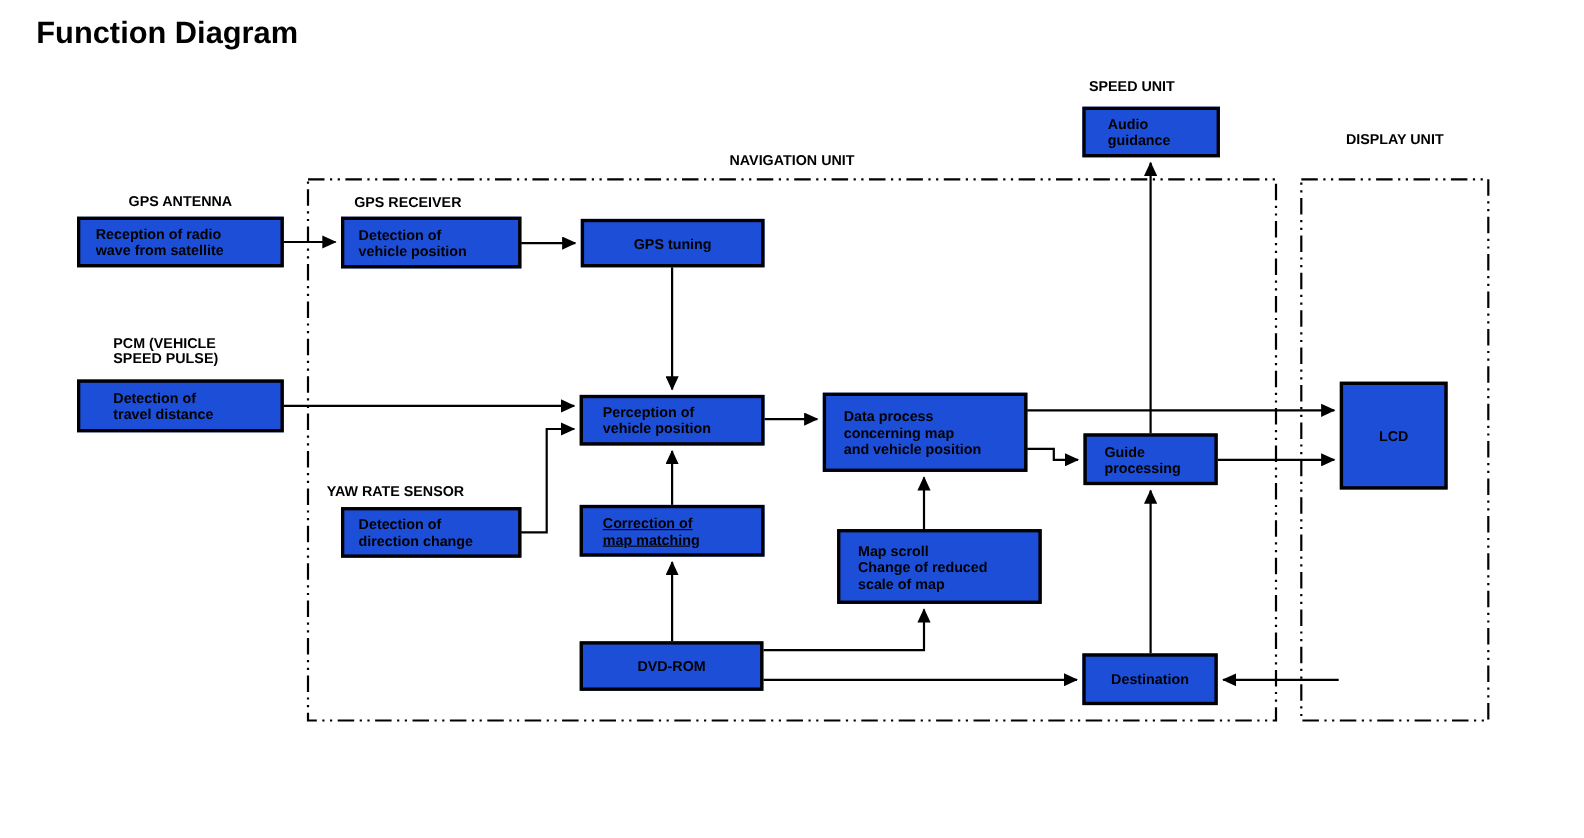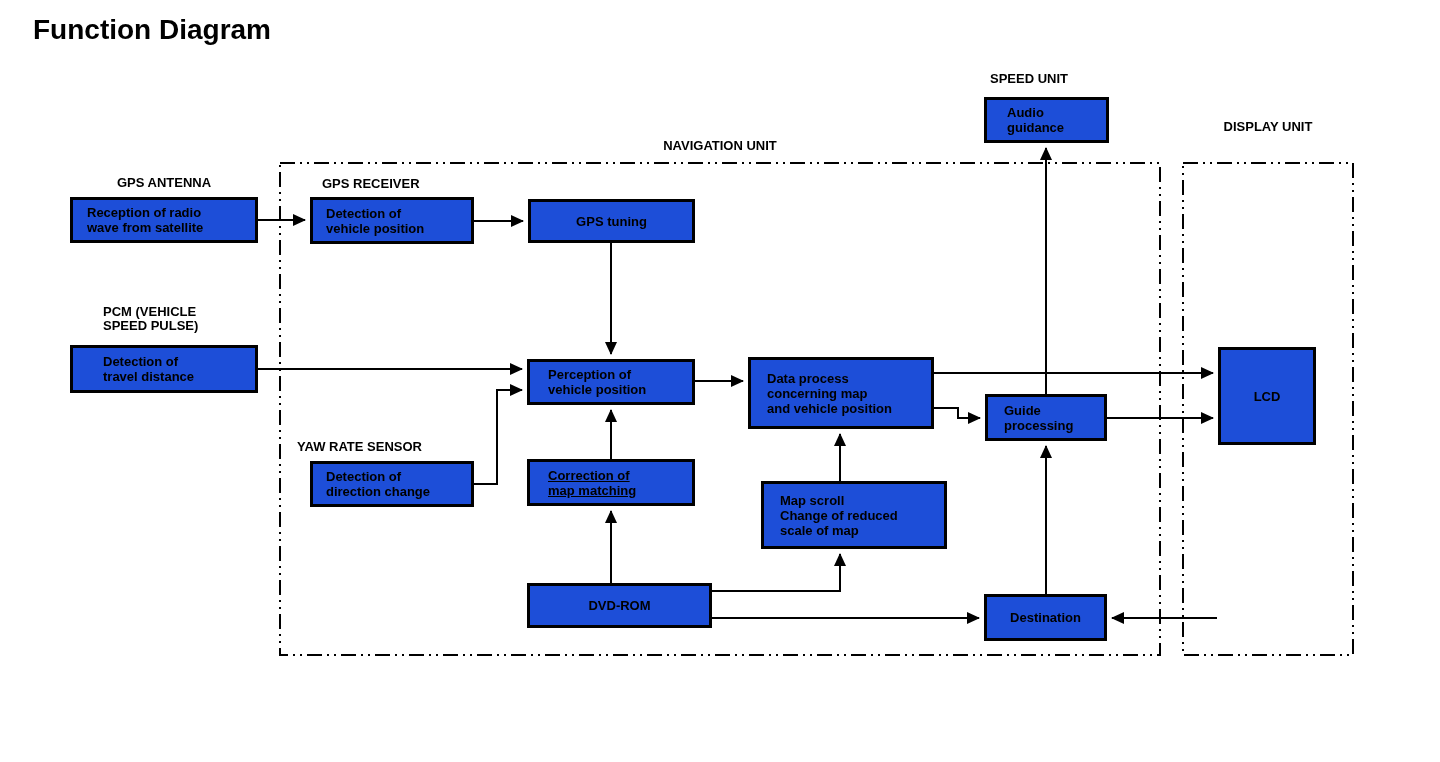--- a/index.html
+++ b/index.html
@@ -130,21 +130,21 @@
     <span class="txt">Correction of
 map matching</span>
   </div>
 
   <div class="box left" style="left:748px;top:481px;width:186px;height:68px;padding-left:16px;margin-left:13px;">
     <span class="txt">Map scroll
 Change of reduced
 scale of map</span>
   </div>
 
-  <div class="box center" style="left:527px;top:583px;width:185px;height:45px;">
+  <div class="box center" style="left:527px;top:583px;width:167px;height:45px;">
     <span class="txt">DVD-ROM</span>
   </div>
 
   <div class="box center" style="left:984px;top:594px;width:123px;height:47px;">
     <span class="txt">Destination</span>
   </div>
 
   <div class="box center" style="left:1218px;top:347px;width:98px;height:98px;">
     <span class="txt">LCD</span>
   </div>

